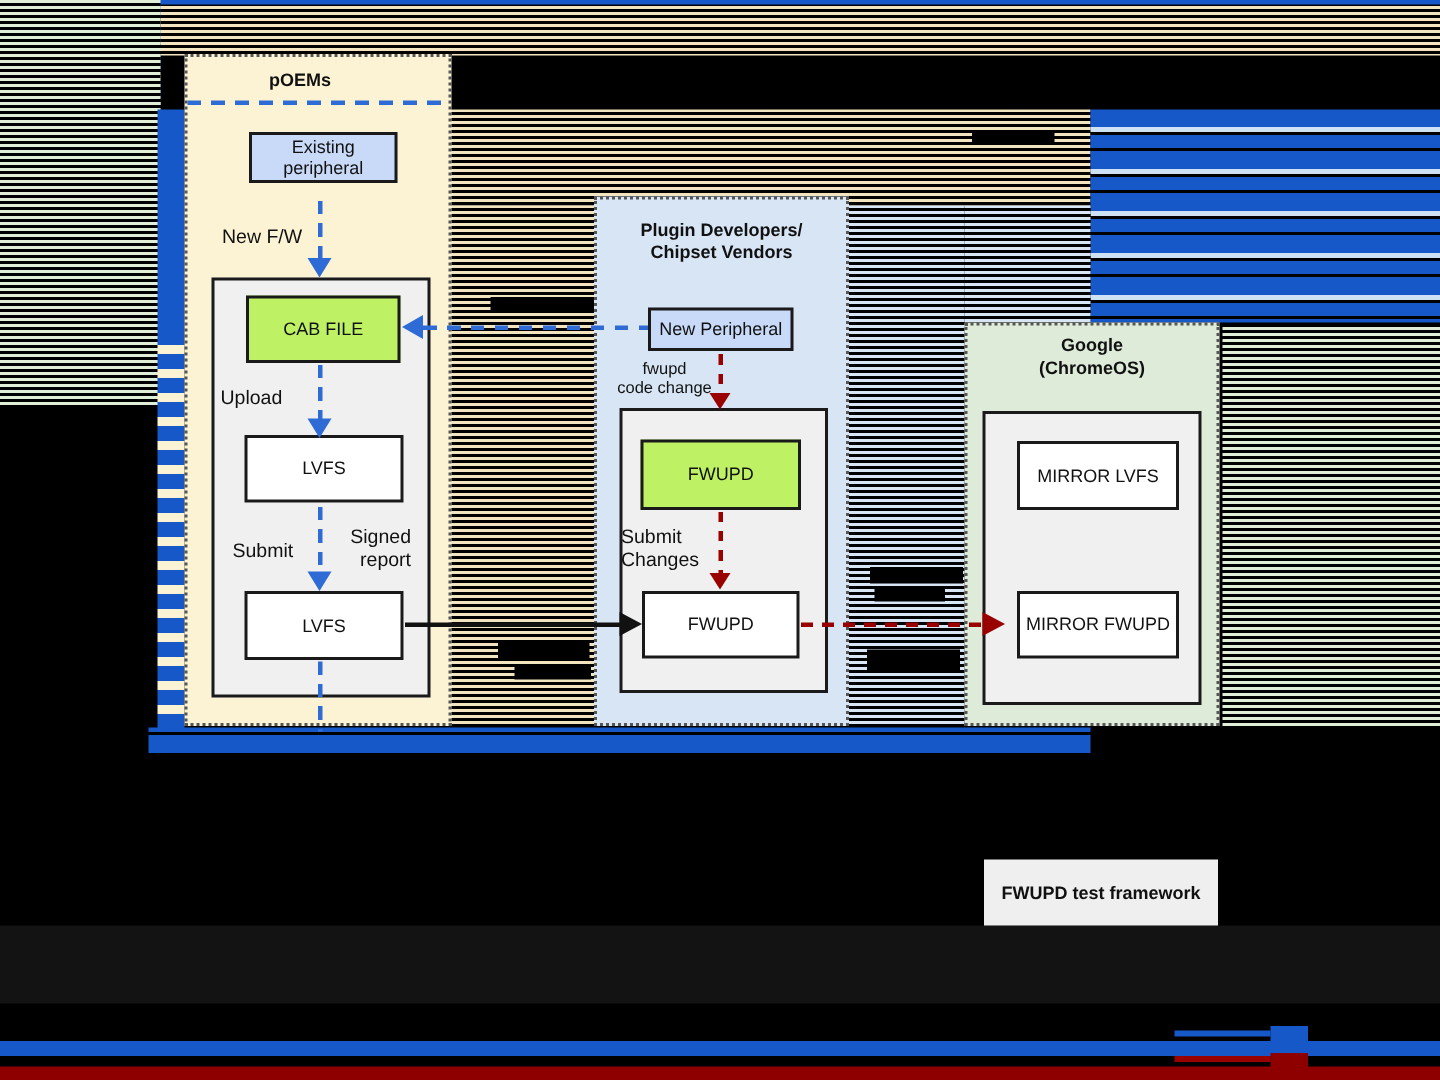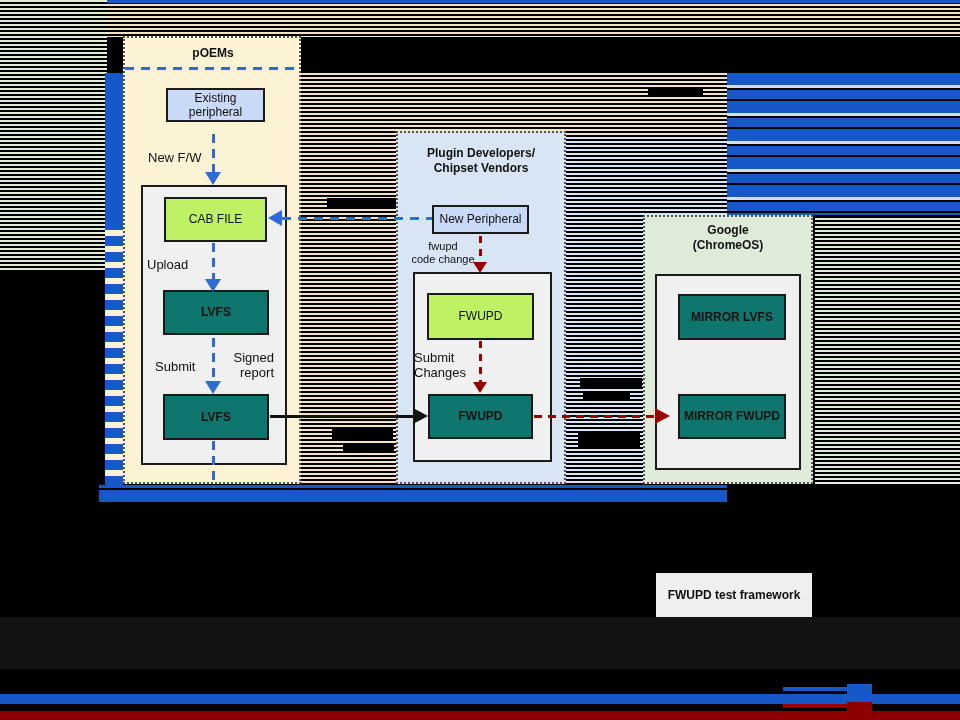--- a/index.html
+++ b/index.html
@@ -17,21 +17,21 @@
   .bar-blue{background:#1658c8;}
   .bar-red{background:#8e0000;}
   
   .zone{border:2px dotted #555;box-sizing:border-box;}
   .zone-title{font-weight:bold;font-size:12px;text-align:center;white-space:pre-line;line-height:1.25;}
   .panel{background:#f0f0f0;border:2px solid #1a1a1a;box-sizing:border-box;}
   .box{border:2px solid #1a1a1a;box-sizing:border-box;display:flex;align-items:center;justify-content:center;
        font-size:12px;text-align:center;white-space:pre-line;line-height:1.2;}
   .fill-blue{background:#c9daf8;}
   .fill-pink{background:#bef264;}
-  .fill-green{background:#0f766e;font-weight:bold;}
+  .fill-green{background:#ffffff;}
   .lbl{font-size:13px;white-space:pre-line;line-height:1.15;}
   .lbl-sm{font-size:11px;white-space:pre-line;line-height:1.2;text-align:center;}
   
   .dashv-blue{width:3px;background:repeating-linear-gradient(180deg,#2e6bd4 0 9px,transparent 9px 15px);}
   .dashh-blue{height:3px;background:repeating-linear-gradient(90deg,#2e6bd4 0 9px,transparent 9px 16px);}
   .dashv-red{width:3px;background:repeating-linear-gradient(180deg,#990000 0 7px,transparent 7px 13px);}
   .dashh-red{height:3px;background:repeating-linear-gradient(90deg,#990000 0 8px,transparent 8px 14px);}
   .solid-black{background:#111;}
   .tri{width:0;height:0;}
   .tri-down-blue{border-left:8px solid transparent;border-right:8px solid transparent;border-top:13px solid #2e6bd4;}
@@ -65,21 +65,21 @@
   <div class="abs blob" style="left:655px;top:53px;width:78px;height:9px"></div>
   <div class="abs blob" style="left:648px;top:87px;width:55px;height:8px"></div>
   <div class="abs blob" style="left:327px;top:198px;width:70px;height:10px"></div>
   <div class="abs blob" style="left:332px;top:428px;width:61px;height:12px"></div>
   <div class="abs blob" style="left:343px;top:443px;width:51px;height:10px"></div>
   <div class="abs blob" style="left:580px;top:378px;width:62px;height:11px"></div>
   <div class="abs blob" style="left:583px;top:392px;width:47px;height:9px"></div>
   <div class="abs blob" style="left:578px;top:433px;width:62px;height:14px"></div>
 
   <div class="abs zone" style="left:123px;top:36px;width:178px;height:448px;background:#fcf3d5"></div>
-  <div class="abs zone-title" style="left:132px;top:46px;width:162px">pOEMs</div>
+  <div class="abs zone-title" style="left:119px;top:46px;width:162px">pOEMs</div>
   <div class="abs dashh-blue" style="left:125px;top:67px;width:174px"></div>
 
   <div class="abs box fill-blue" style="left:166px;top:88px;width:99px;height:34px">Existing
 peripheral</div>
 
   <div class="abs panel" style="left:141px;top:185px;width:146px;height:280px"></div>
   <div class="abs box fill-pink" style="left:164px;top:197px;width:103px;height:45px">CAB FILE</div>
   <div class="abs box fill-green" style="left:163px;top:290px;width:106px;height:45px">LVFS</div>
   <div class="abs box fill-green" style="left:163px;top:394px;width:106px;height:46px">LVFS</div>
 

